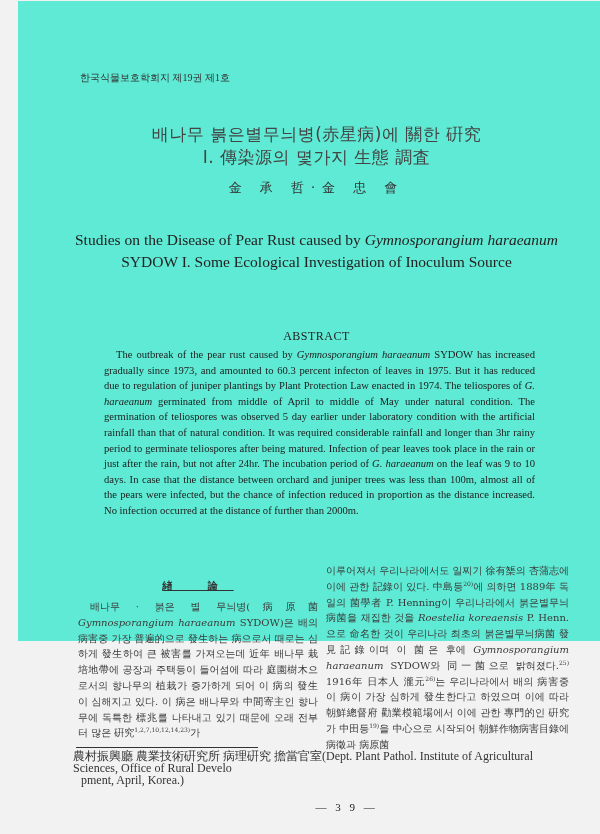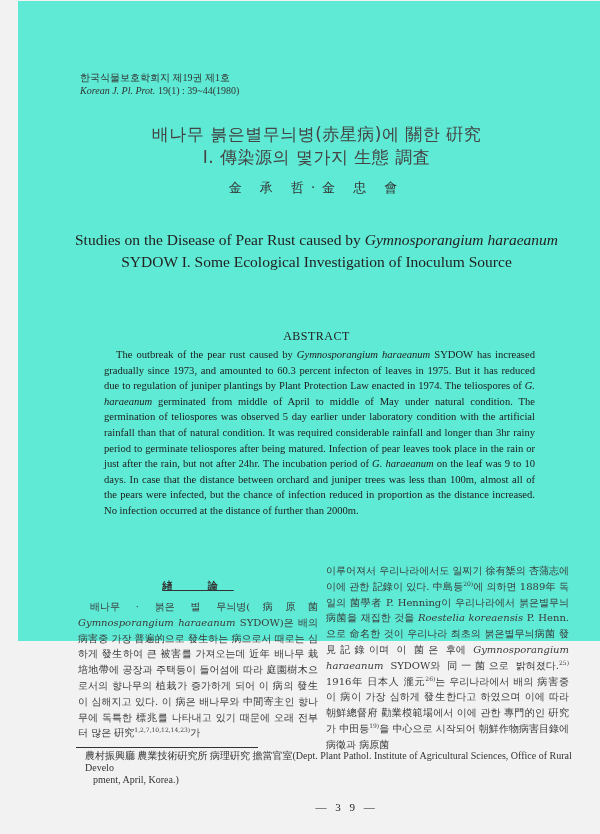--- a/index.html
+++ b/index.html
@@ -21,33 +21,32 @@
   .abstract p { margin: 0; text-indent: 12px; }
   .abstract i { font-style: italic; }
   .col { position: absolute; font-size: 10px; line-height: 15.8px; color: #3a3a3a; text-align: justify; font-family: "DejaVu Serif", serif; }
   .col-left { left: 60px; top: 598px; width: 240px; }
   .col-right { left: 308px; top: 562px; width: 243px; }
   .col p { margin: 0; }
   .col-left p { text-indent: 12px; }
   .col i { font-style: italic; }
   .sec-head { position: absolute; left: 60px; width: 240px; text-align: center; top: 578px; font-size: 10px; letter-spacing: 16px; color: #333; font-weight: bold; font-family: "DejaVu Serif", serif; text-decoration: underline; }
   .rule { position: absolute; left: 58px; top: 746px; width: 182px; height: 0; border-top: 1.4px solid #333; }
-  .footnote { position: absolute; left: 55px; top: 749px; width: 500px; font-size: 10px; line-height: 12px; color: #333; margin-left: 12px; }
+  .footnote { position: absolute; left: 55px; top: 749px; width: 500px; font-size: 12px; line-height: 12px; color: #333; }
   .footnote .cont { padding-left: 8px; }
   .pagenum { position: absolute; left: 0; width: 597px; text-align: center; top: 800px; font-size: 11px; letter-spacing: 3px; color: #222; padding-left: 30px; }
   sup { font-size: 6px; line-height: 0; }
 </style>
 </head>
 <body>
 
 <div class="page">
 
   <div class="journal">
     <div>한국식물보호학회지 제19권 제1호</div>
-    <div class="en"><i>Korean J. Pl. Prot.</i><span> 19(1) : 39~44(1980)</span></div>
   </div>
 
   <div class="kr-title">
     <div>배나무 붉은별무늬병(赤星病)에 關한 硏究</div>
     <div>I. 傳染源의 몇가지 生態 調査</div>
   </div>
 
   <div class="kr-authors">金 承 哲·金 忠 會</div>
 
   <div class="en-title">

